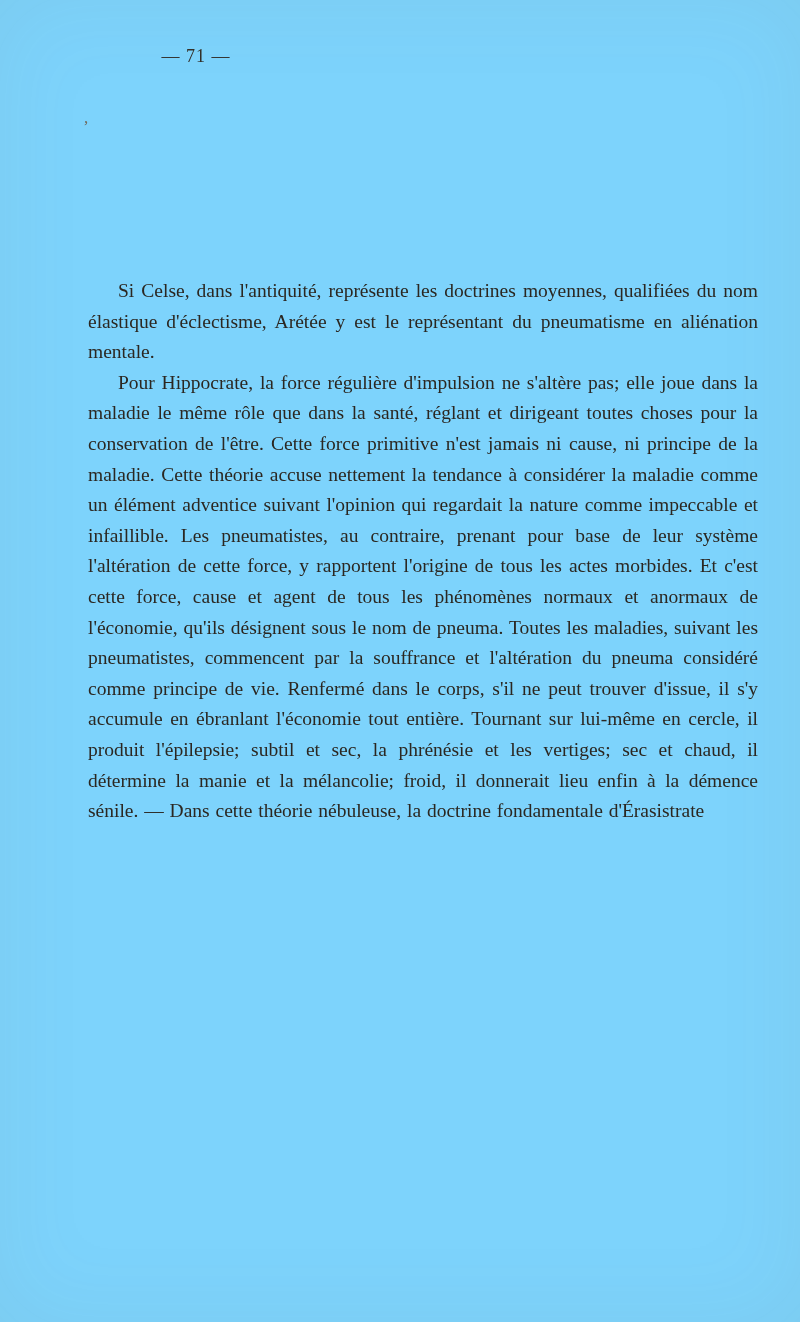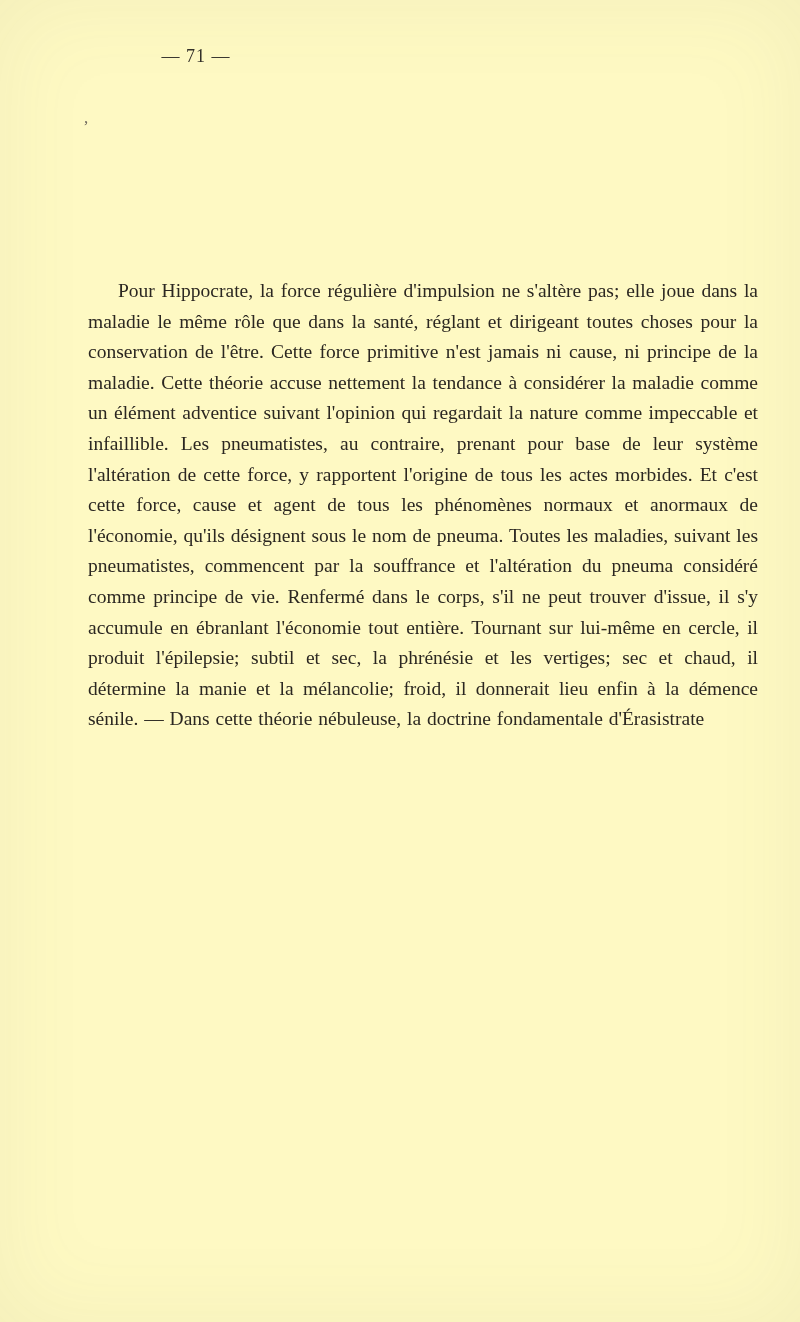--- a/index.html
+++ b/index.html
@@ -7,21 +7,21 @@
     padding: 0;
   }
   body {
     background: #e9e7e1;
   }
   .page {
     position: relative;
     width: 800px;
     height: 1322px;
     margin: 0 auto;
-    background: #fef9c3;
+    background: #7dd3fc;
     overflow: hidden;
     font-family: "Liberation Serif", "DejaVu Serif", serif;
     color: #2b2721;
   }
   
   .page::after {
     content: "";
     position: absolute;
     inset: 0;
     pointer-events: none;
@@ -76,15 +76,16 @@
 </head>
 <body>
 
 <div class="page">
   <div class="page-number">— 71 —</div>
 
   <span class="scan-mark">,</span>
 
 
   <div class="text-block">
+    <p>Si Celse, dans l'antiquité, représente les doctrines moyennes, qualifiées du nom élastique d'éclectisme, Arétée y est le représentant du pneumatisme en aliénation mentale.</p>
     <p>Pour Hippocrate, la force régulière d'impulsion ne s'altère pas; elle joue dans la maladie le même rôle que dans la santé, réglant et dirigeant toutes choses pour la conservation de l'être. Cette force primitive n'est jamais ni cause, ni principe de la maladie. Cette théorie accuse nettement la tendance à considérer la maladie comme un élément adventice suivant l'opinion qui regardait la nature comme impeccable et infaillible. Les pneumatistes, au contraire, prenant pour base de leur système l'altération de cette force, y rapportent l'origine de tous les actes morbides. Et c'est cette force, cause et agent de tous les phénomènes normaux et anormaux de l'économie, qu'ils désignent sous le nom de pneuma. Toutes les maladies, suivant les pneumatistes, commencent par la souffrance et l'altération du pneuma considéré comme principe de vie. Renfermé dans le corps, s'il ne peut trouver d'issue, il s'y accumule en ébranlant l'économie tout entière. Tournant sur lui-même en cercle, il produit l'épilepsie; subtil et sec, la phrénésie et les vertiges; sec et chaud, il détermine la manie et la mélancolie; froid, il donnerait lieu enfin à la démence sénile. — Dans cette théorie nébuleuse, la doctrine fondamentale d'Érasistrate</p>
   </div>
 </div>
 
 </body></html>

